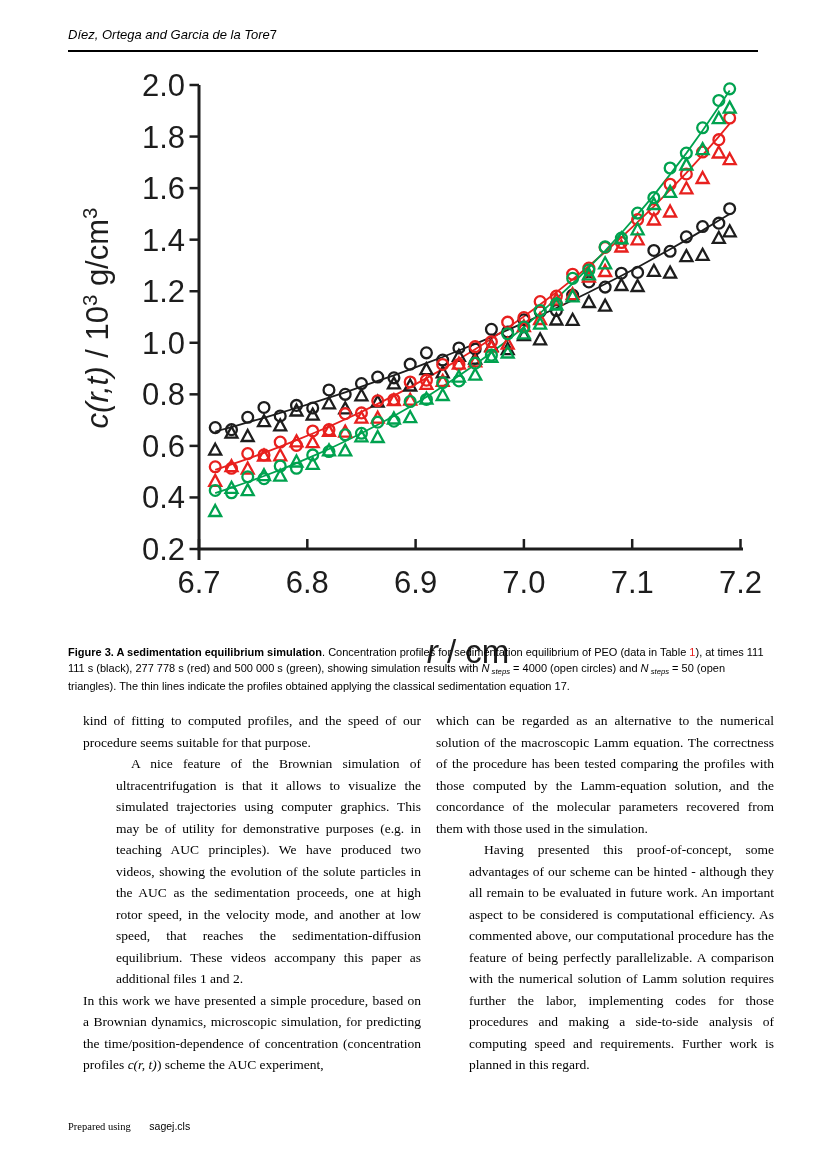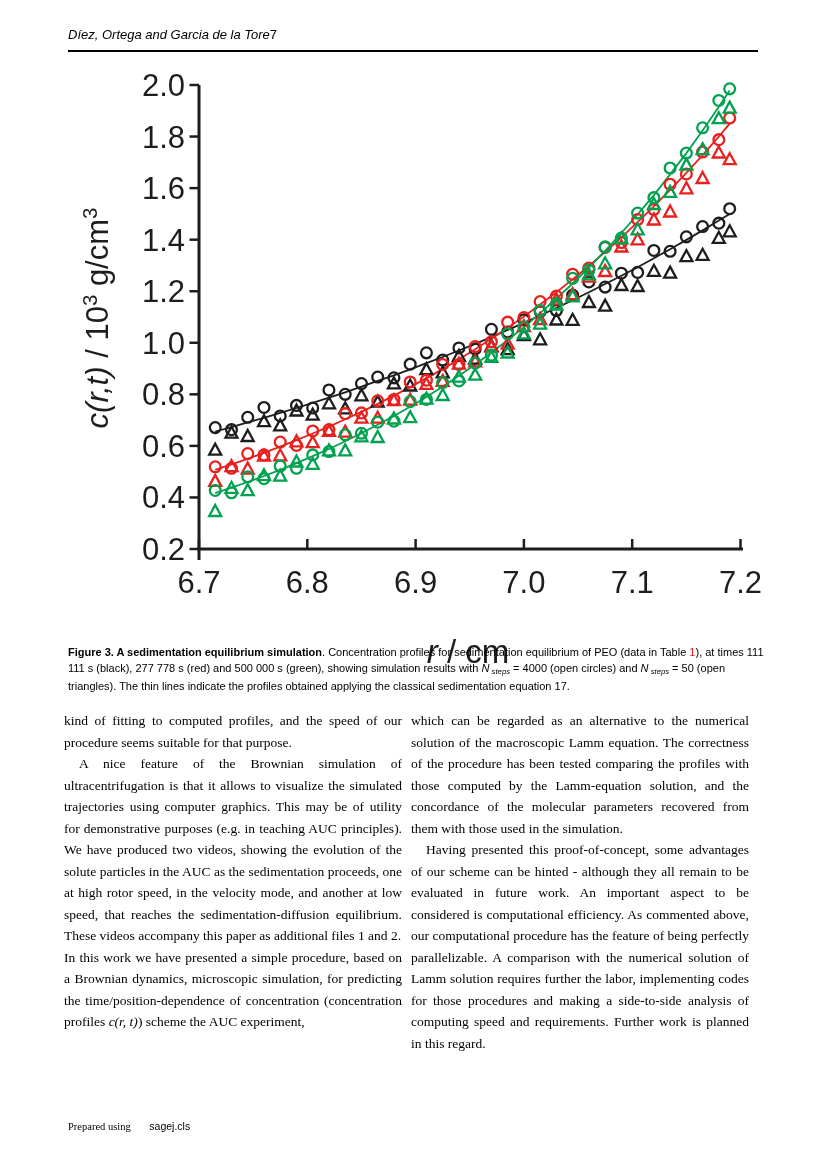--- a/index.html
+++ b/index.html
@@ -19,24 +19,24 @@
   .y-axis-title{position:absolute;left:97px;top:318px;transform:translate(-50%,-50%) rotate(-90deg);
       white-space:nowrap;font-family:"Liberation Sans", sans-serif;font-size:31px;color:#1d1d1d;}
   .x-axis-title{position:absolute;left:468px;top:652px;transform:translate(-50%,-50%);
       white-space:nowrap;font-family:"Liberation Sans", sans-serif;font-size:33px;color:#1d1d1d;}
 
   
   .fig-caption{position:absolute;left:68px;top:645px;width:697px;
       font-family:Liberation Sans, sans-serif;font-size:11px;line-height:15.5px;color:#000;}
 
   
-  .columns{position:absolute;left:64px;top:710px;width:691px;display:flex;gap:9px;}
+  .columns{position:absolute;left:83px;top:710px;width:691px;display:flex;gap:15px;}
   .col{width:338px;}
   .para{margin:0;font-size:13.5px;line-height:21.5px;text-align:justify;}
-  .indent{text-indent:15px;}
+  .indent{text-indent:15px;margin-left:33px;}
   .sec-heading{margin:24px 0 13px 0;font-family:"Liberation Sans", sans-serif;
       font-size:15.5px;font-weight:bold;}
 
   
   .footer{position:absolute;left:68px;top:1120px;font-size:10.5px;}
   .foot-emph{font-family:"Liberation Serif", serif;}
   .foot-cls{font-style:normal;font-family:"Liberation Sans", sans-serif;margin-left:16px;}
 
   
   .sg-n{}

